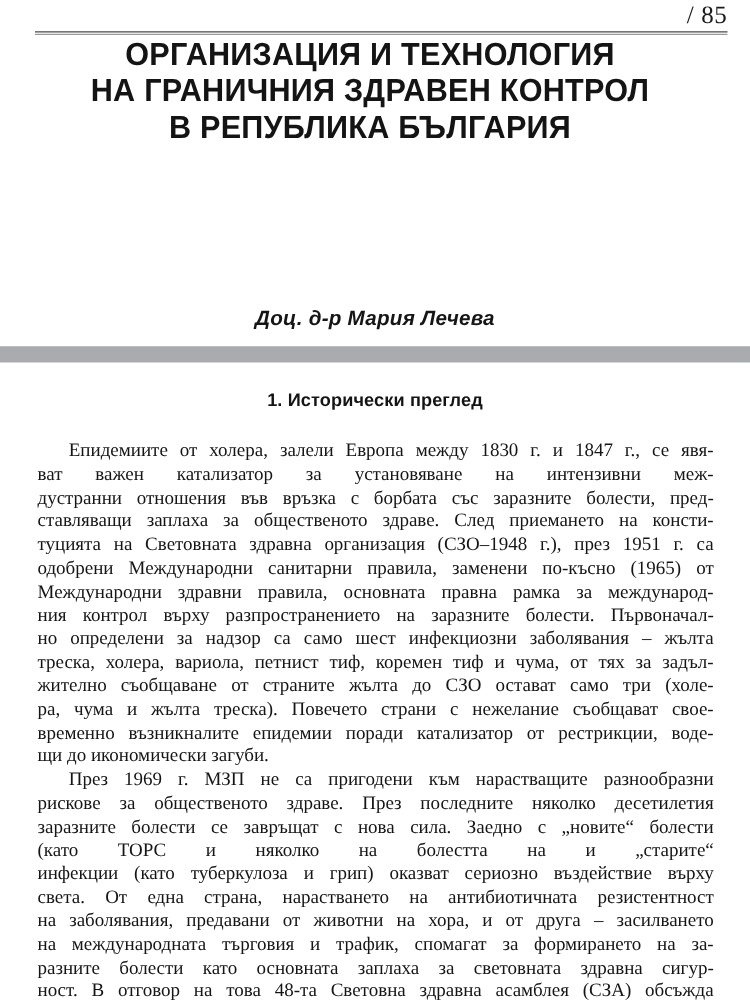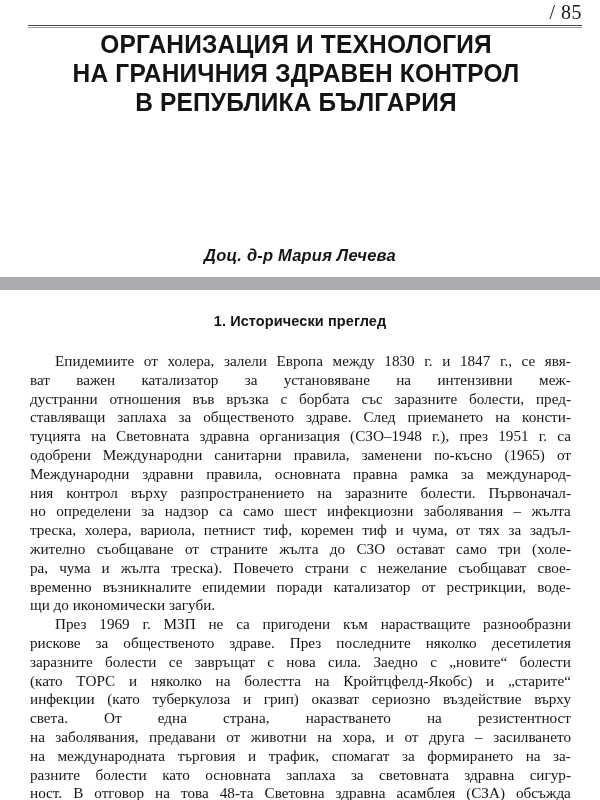--- a/index.html
+++ b/index.html
@@ -381,21 +381,20 @@
           <span>болести</span>
         </span>
         <span class="ln j">
           <span>(като</span>
           <span>ТОРС</span>
           <span>и</span>
           <span>няколко</span>
           <span>на</span>
           <span>болестта</span>
           <span>на</span>
-          <span>Кройтцфелд-Якобс)</span>
           <span>и</span>
           <span>„старите“</span>
         </span>
         <span class="ln j">
           <span>инфекции</span>
           <span>(като</span>
           <span>туберкулоза</span>
           <span>и</span>
           <span>грип)</span>
           <span>оказват</span>
@@ -403,20 +402,21 @@
           <span>въздействие</span>
           <span>върху</span>
         </span>
         <span class="ln j">
           <span>света.</span>
           <span>От</span>
           <span>една</span>
           <span>страна,</span>
           <span>нарастването</span>
           <span>на</span>
+          <span>антибиотичната</span>
           <span>резистентност</span>
         </span>
         <span class="ln j">
           <span>на</span>
           <span>заболявания,</span>
           <span>предавани</span>
           <span>от</span>
           <span>животни</span>
           <span>на</span>
           <span>хора,</span>

